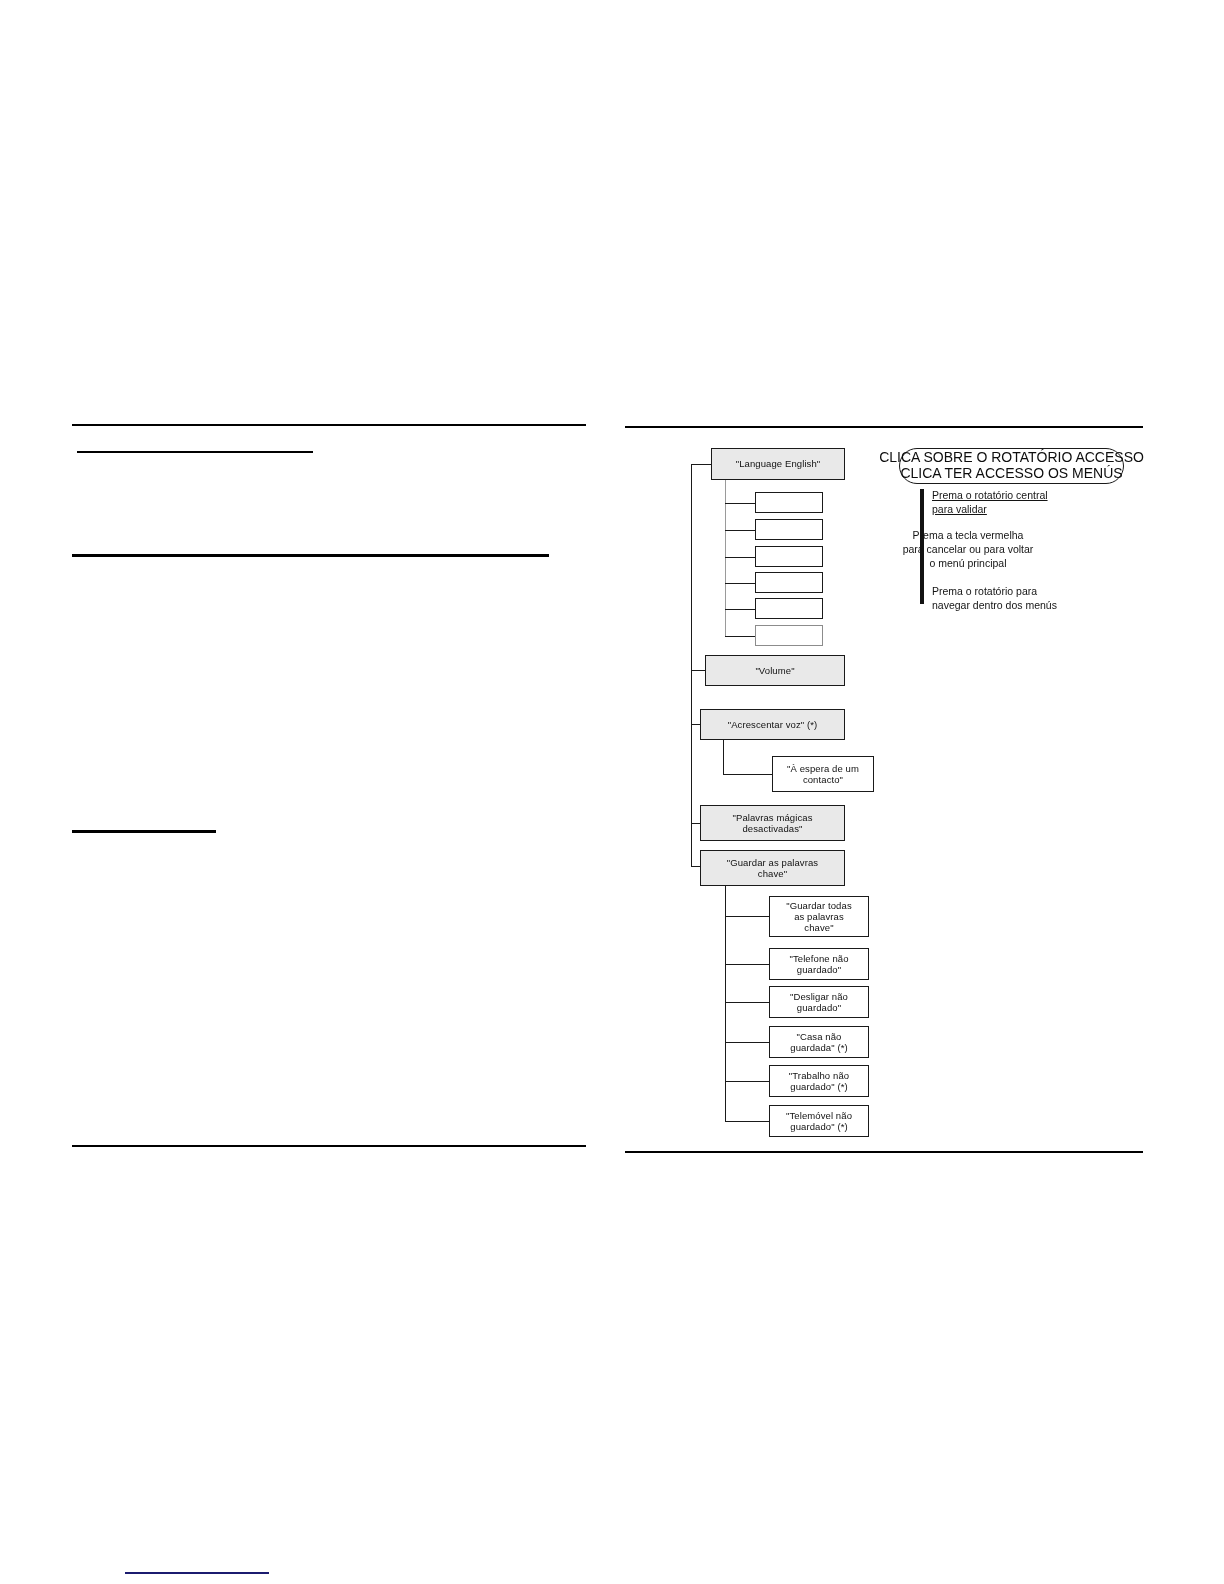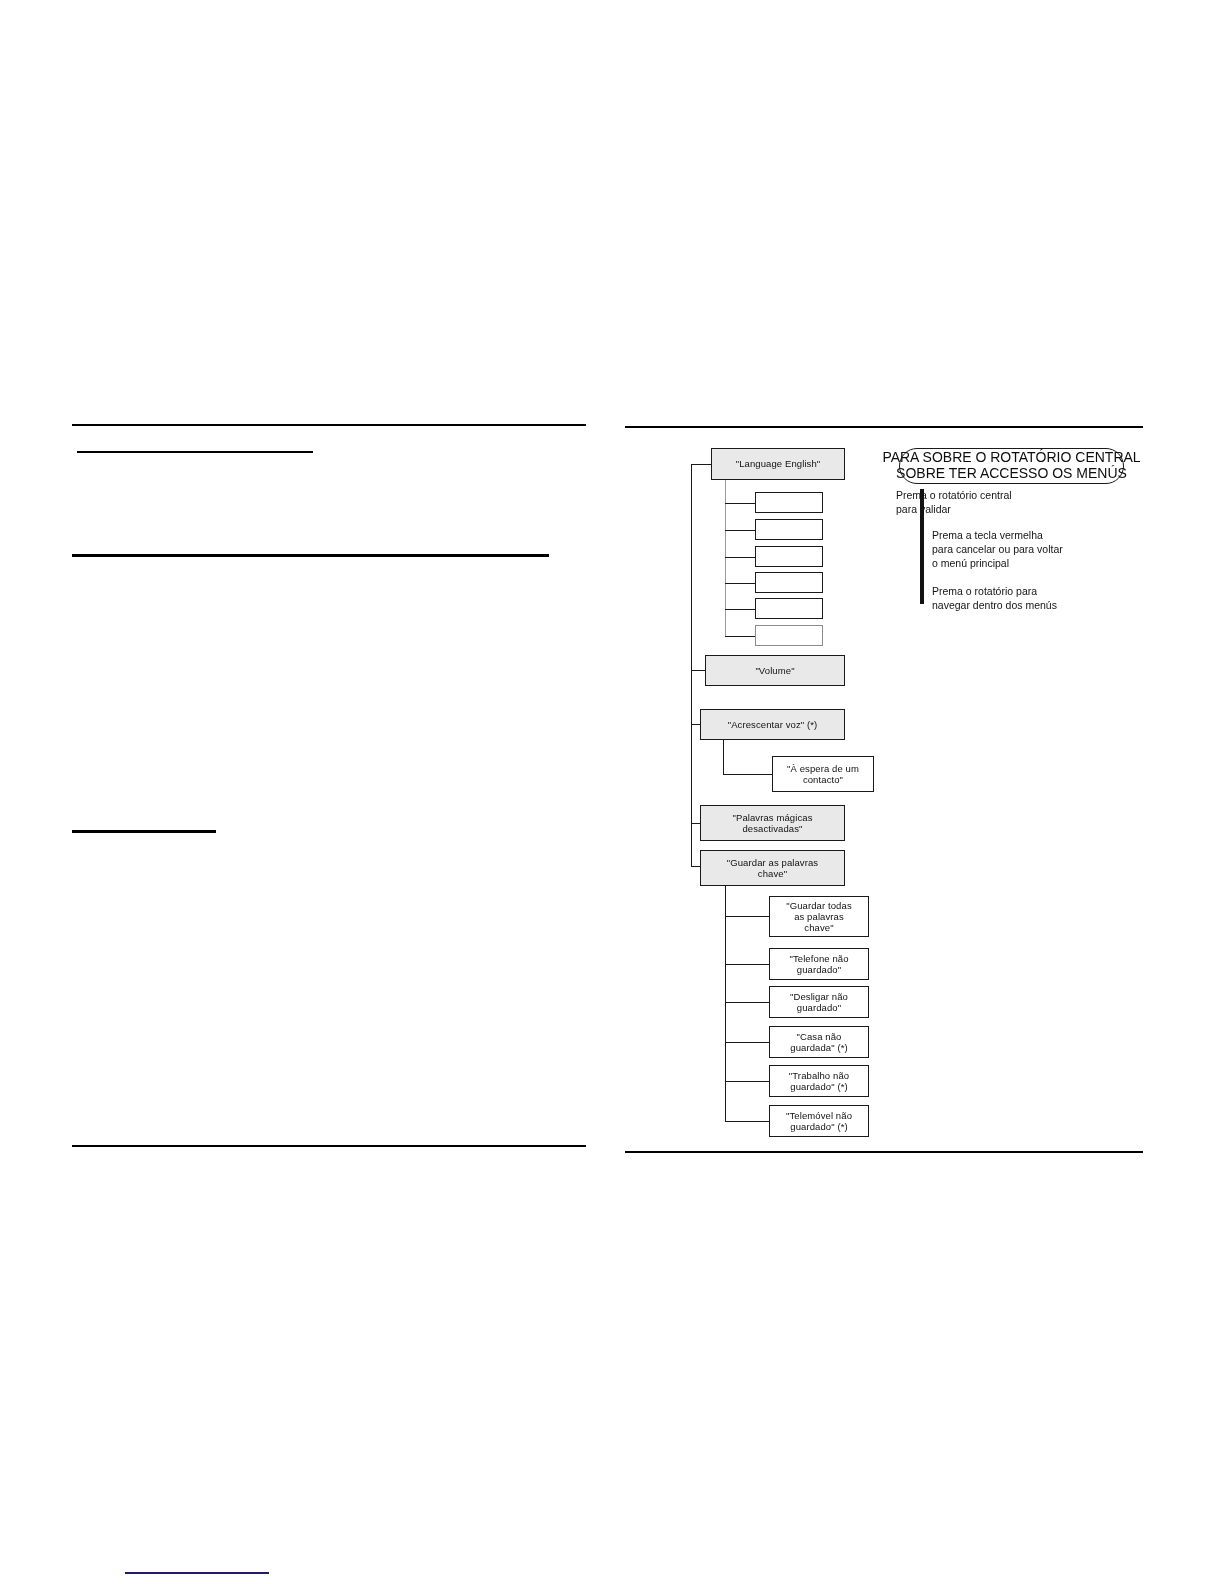--- a/index.html
+++ b/index.html
@@ -109,30 +109,30 @@
     <div class="rule" style="left:72px; top:1145px; width:514px; height:2px;"></div>
     <div class="rule-blue" style="left:125px; top:1572px; width:144px; height:2px;"></div>
   </div>
 
   <div>
 
     <div class="rule" style="left:625px; top:426px; width:518px; height:2px;"></div>
     <div class="rule" style="left:625px; top:1151px; width:518px; height:2px;"></div>
 
     <div class="banner" style="left:899px; top:448px; width:225px; height:36px;">
-      <span class="banner-line">PARA SOBRE O ROTATÓRIO CENTRAL</span>
-      <span class="banner-line">SOBRE TER ACCESSO OS MENÚS</span>
+      <span class="banner-line">CLICA SOBRE O ROTATÓRIO ACCESSO</span>
+      <span class="banner-line">CLICA TER ACCESSO OS MENÚS</span>
     </div>
 
     <div class="instr-bar" style="left:920px; top:489px; width:4px; height:115px;"></div>
 
-    <div class="instr-group" style="left:896px; top:489px; width:180px;">Prema o rotatório central
+    <div class="instr-group" style="left:932px; top:489px; width:180px;text-decoration:underline;">Prema o rotatório central
 para validar</div>
 
-    <div class="instr-group" style="left:932px; top:529px; width:180px;">Prema a tecla vermelha
+    <div class="instr-group" style="left:878px; top:529px; width:180px;text-align:center;">Prema a tecla vermelha
 para cancelar ou para voltar
 o menú principal</div>
 
     <div class="instr-group" style="left:932px; top:585px; width:180px;">Prema o rotatório para
 navegar dentro dos menús</div>
 
     <div>
 
       <div class="conn" style="left:691px; top:464px; width:1px; height:403px;"></div>
 

